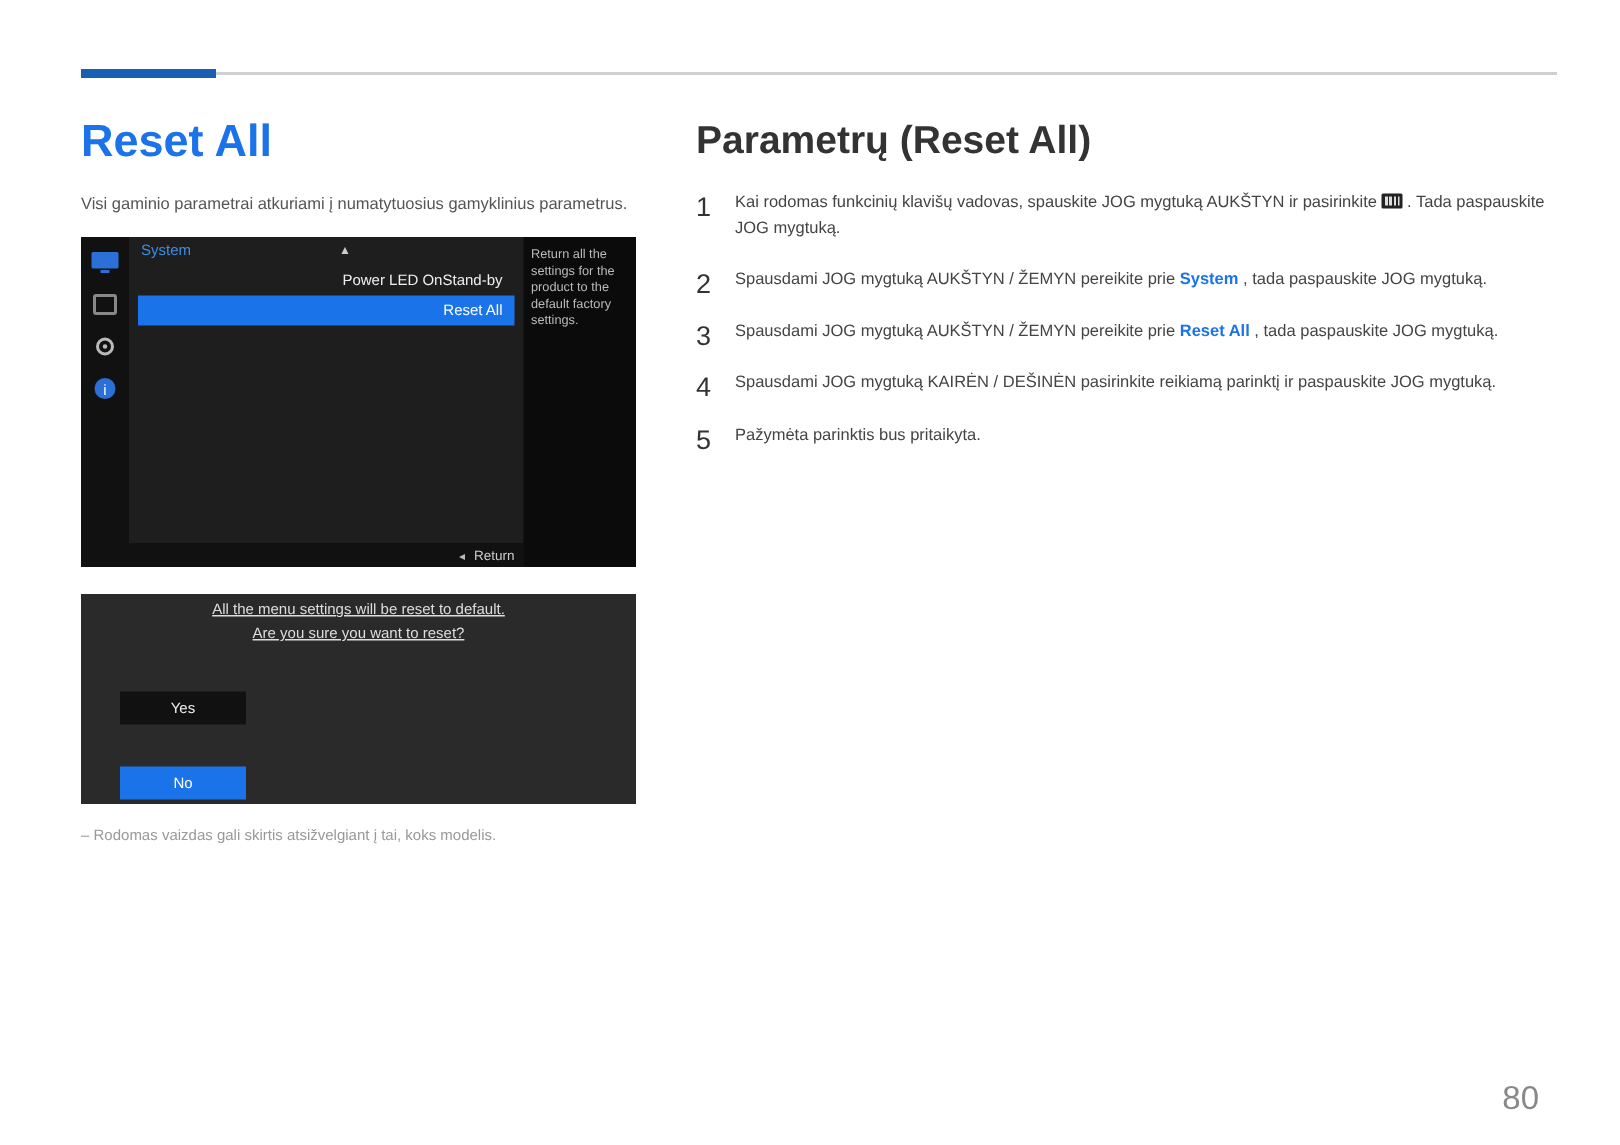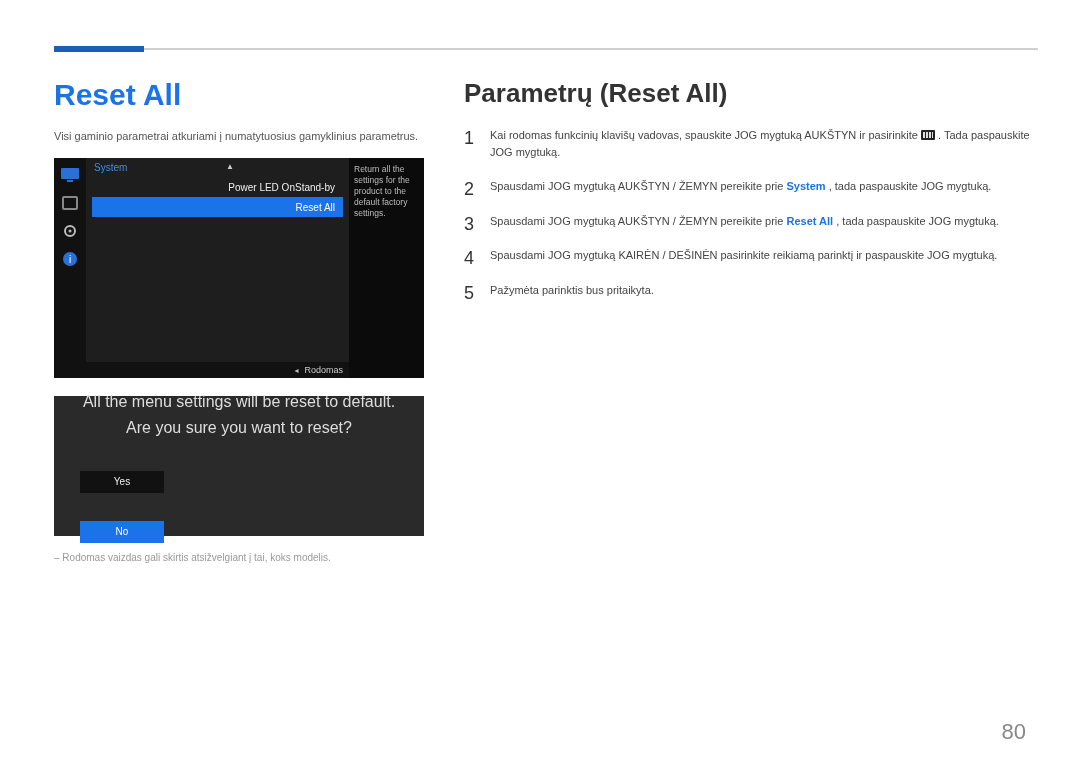--- a/index.html
+++ b/index.html
@@ -98,21 +98,21 @@
     height: 140px;
     background: #2a2a2a;
     color:#ddd;
     margin-top: 18px;
     display:flex;
     flex-direction:column;
     justify-content:center;
     font-size:11px;
     padding: 18px 26px;
   }
-  .osd2 .msg { text-align:center; font-size:16px; line-height:1.6; }
+  .osd2 .msg { text-align:center; font-size:10px; line-height:1.6;text-decoration:underline; }
   .osd2 .divider { height:1px; background:#555; margin:18px 0 12px 0;}
   .osd2 .btn-row { display:flex; justify-content:center; gap:28px;flex-direction:column;}
   .osd2 .btn {
     width: 84px; height: 22px;
     display:flex; align-items:center; justify-content:center;
     font-size:10px;
     background:#111; color:#eee;
   }
   .osd2 .btn.primary { background:#1a73e8; color:#fff;}
 
@@ -217,21 +217,21 @@
               <span>Power LED On</span>
               <span>Stand-by</span>
             </div>
             <div class="row selected">
               <span>Reset All</span>
             </div>
           </div>
           <div style="flex:1"></div>
           <div class="footer">
             <span class="tri">◂</span>
-            <span>Rodomas</span>
+            <span>Return</span>
           </div>
         </div>
         <div class="right-desc">Return all the settings for the product to the default factory settings.</div>
       </div>
 
       <div class="osd2">
         <div class="msg">
           <div>All the menu settings will be reset to default.</div>
           <div>Are you sure you want to reset?</div>
         </div>

